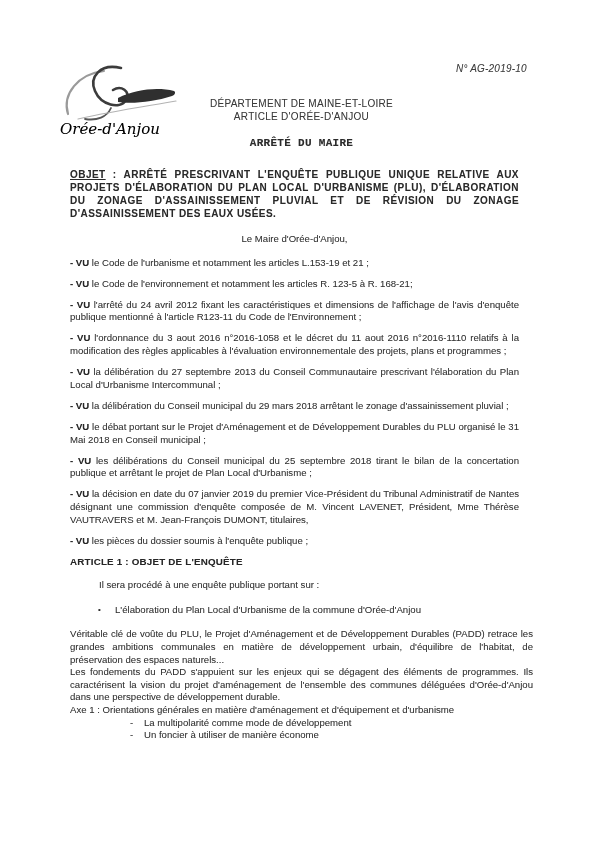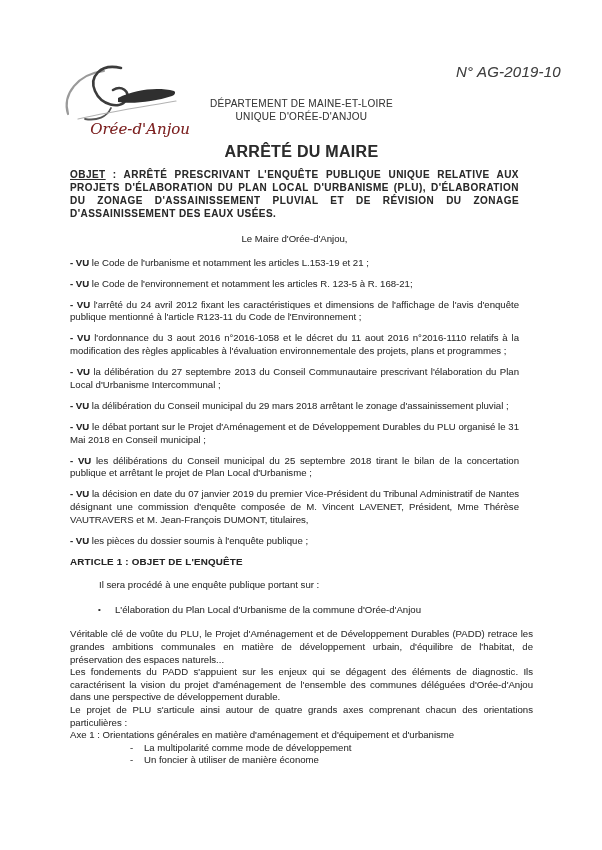--- a/index.html
+++ b/index.html
@@ -4,31 +4,31 @@
 <style>
   html, body { margin:0; padding:0; background:#ffffff; }
   .page {
     position:relative; width:602px; height:850px; background:#ffffff;
     font-family:"Liberation Sans", sans-serif; color:#333333;
     text-shadow:0 0 0.5px rgba(70,70,70,0.30);
     overflow:hidden;
   }
   .ref {
     position:absolute; top:63px; left:456px;
-    font-size:15px; font-style:italic; color:#3f3f3f; letter-spacing:0.2px;
+    font-size:10px; font-style:italic; color:#3f3f3f; letter-spacing:0.2px;
   }
   .logo { position:absolute; left:58px; top:62px; width:132px; }
   .logo svg { display:block; }
   .logo-word {
     font-family:"DejaVu Serif", serif; font-style:italic;
-    font-size:15px; color:#7f1d1d; margin-top:-4px; margin-left:2px; white-space:nowrap;text-align:right;
+    font-size:15px; color:#000000; margin-top:-4px; margin-left:2px; white-space:nowrap;
   }
   .head { position:absolute; left:70px; top:98px; width:463px; text-align:center; color:#3a3a3a; }
   .head-line { font-size:10px; line-height:12.5px; letter-spacing:0.3px; }
-  .doc-title { font-size:16px; font-weight:bold; letter-spacing:0.3px; margin-top:20px; color:#2b2b2b; }
+  .doc-title { font-size:11px; font-weight:bold; letter-spacing:0.3px; margin-top:14px; color:#2b2b2b;font-family:Liberation Mono, monospace; }
 
   .body { position:absolute; left:70px; top:168px; width:463px; font-size:9.6px; line-height:12.6px; }
   .body p { margin:0 14px 10px 0; }
   .b { font-weight:bold; color:#262626; }
   .u { text-decoration:underline; }
   .objet {
     font-weight:bold; color:#2a2a2a; text-align:justify;
     font-size:10px; letter-spacing:0.45px; line-height:13px; margin-bottom:13px !important;
   }
   .salutation { margin-bottom:11px !important;text-align:center; }
@@ -55,21 +55,21 @@
       <path d="M 63 6 C 42 1 31 15 37 29 C 43 43 62 48 68 38 C 73 29 63 23 55 28" fill="none" stroke="#3c3c3c" stroke-width="2.6" stroke-linecap="round"></path>
       <path d="M 53 46 C 49 55 39 59 27 57" fill="none" stroke="#565656" stroke-width="1.8" stroke-linecap="round"></path>
       <path d="M 60 36 C 78 27 100 25 116 29 C 118 30 117 33 114 34 C 96 40 74 42 60 40 Z" fill="#2f2f2f"></path>
       <path d="M 20 57 C 55 49 90 44 118 39" fill="none" stroke="#b3b3b3" stroke-width="1.2" stroke-linecap="round"></path>
     </svg>
     <div class="logo-word">Orée-d'Anjou</div>
   </div>
 
   <div class="head">
     <div class="head-line">DÉPARTEMENT DE MAINE-ET-LOIRE</div>
-    <div class="head-line">UNIQUE D'ORÉE-D'ANJOU</div>
+    <div class="head-line">ARTICLE D'ORÉE-D'ANJOU</div>
     <div class="doc-title">ARRÊTÉ DU MAIRE</div>
   </div>
 
   <div class="body">
 
     <p class="objet"><span class="u">OBJET</span><span> : ARRÊTÉ PRESCRIVANT L'ENQUÊTE PUBLIQUE UNIQUE RELATIVE AUX PROJETS D'ÉLABORATION DU PLAN LOCAL D'URBANISME (PLU), D'ÉLABORATION DU ZONAGE D'ASSAINISSEMENT PLUVIAL ET DE RÉVISION DU ZONAGE D'ASSAINISSEMENT DES EAUX USÉES.</span></p>
 
     <p class="salutation">Le Maire d'Orée-d'Anjou,</p>
 
     <p class="vu"><span class="b">- VU</span> <span>le Code de l'urbanisme et notamment les articles L.153-19 et 21 ;</span></p>
@@ -86,22 +86,21 @@
     <p class="article-heading">ARTICLE 1 : OBJET DE L'ENQUÊTE</p>
 
     <p class="intro">Il sera procédé à une enquête publique portant sur :</p>
 
     <div class="bullet-row">
       <span class="bullet-marker">•</span>
       <span>L'élaboration du Plan Local d'Urbanisme de la commune d'Orée-d'Anjou</span>
     </div>
 
     <p class="tight just">Véritable clé de voûte du PLU, le Projet d'Aménagement et de Développement Durables (PADD) retrace les grandes ambitions communales en matière de développement urbain, d'équilibre de l'habitat, de préservation des espaces naturels...</p>
-    <p class="tight just">Les fondements du PADD s'appuient sur les enjeux qui se dégagent des éléments de diagnostic. Ils caractérisent la vision du projet d'aménagement de l'ensemble des communes déléguées d'Orée-d'Anjou dans une perspective de développement durable.</p>
-    <p class="tight just">Le projet de PLU s'articule ainsi autour de quatre grands axes comprenant chacun des orientations particulières :</p>
+    <p class="tight just">Les fondements du PADD s'appuient sur les enjeux qui se dégagent des éléments de programmes. Ils caractérisent la vision du projet d'aménagement de l'ensemble des communes déléguées d'Orée-d'Anjou dans une perspective de développement durable.</p>
     <p class="tight">Axe 1 : Orientations générales en matière d'aménagement et d'équipement et d'urbanisme</p>
 
     <div class="dash-row">
       <span class="dash-marker">-</span>
       <span>La multipolarité comme mode de développement</span>
     </div>
     <div class="dash-row">
       <span class="dash-marker">-</span>
       <span>Un foncier à utiliser de manière économe</span>
     </div>

